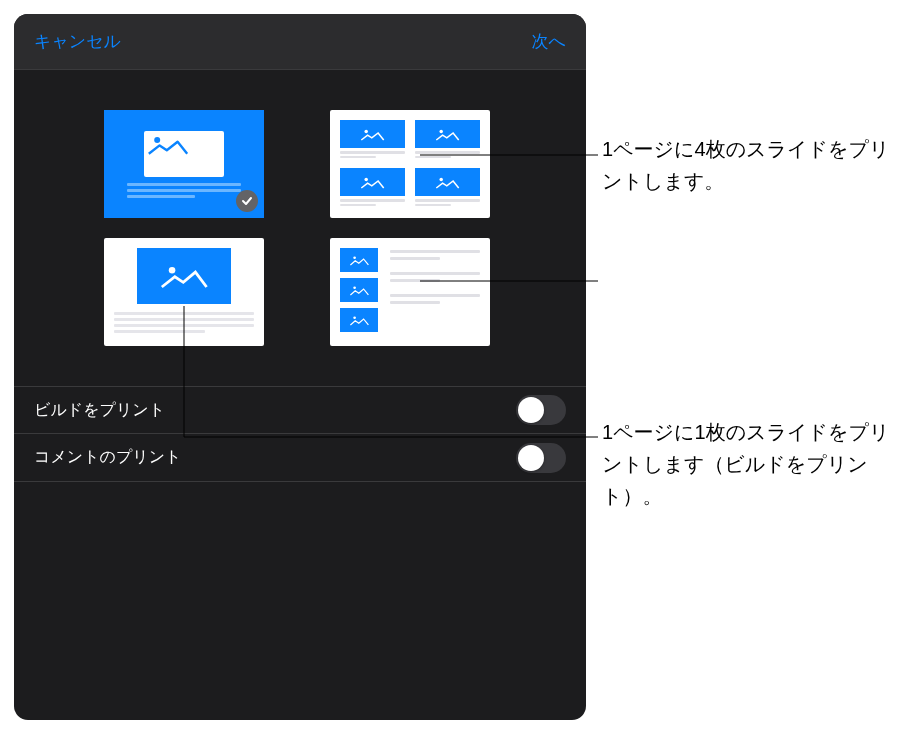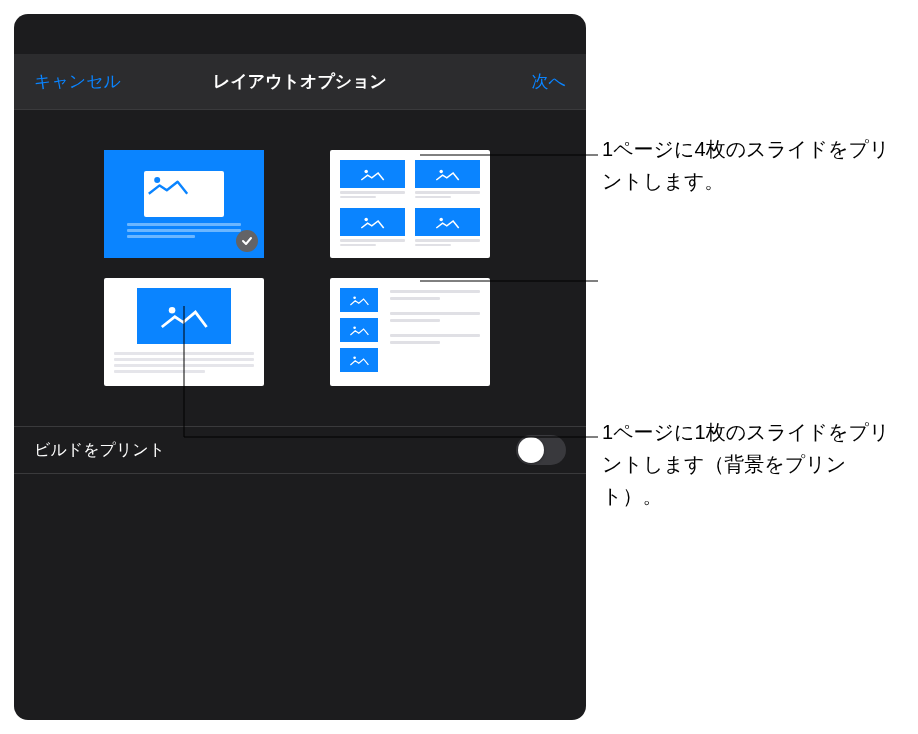--- a/index.html
+++ b/index.html
@@ -22,21 +22,20 @@
     overflow: hidden;
   }
   .header {
     height: 56px;
     background: #2c2c2e;
     display: flex;
     align-items: center;
     justify-content: space-between;
     padding: 0 20px;
     border-bottom: 1px solid #3a3a3c;
-    margin-top: 40px;
   }
   .header .btn {
     color: #0a84ff;
     font-size: 17px;
     cursor: pointer;
   }
   .header .title {
     color: #fff;
     font-size: 17px;
     font-weight: 600;
@@ -171,21 +170,20 @@
     fill:none;
   }
 </style>
 </head>
 <body>
 
 <div class="panel">
 
   <div class="header">
     <span class="btn">キャンセル</span>
-    <span class="title">レイアウトオプション</span>
     <span class="btn">次へ</span>
   </div>
 
   <div class="layouts">
 
     <div class="thumb t1">
       <div class="slidebox">
         <div class="pic">
           <svg viewBox="0 0 80 46">
               <circle cx="22" cy="15" r="5" fill="#0a84ff"></circle>
@@ -304,27 +302,33 @@
 
   </div>
 
   <div class="settings">
     <div class="row">
       <span class="label">ビルドをプリント</span>
       <div class="switch off">
           <div class="knob"></div>
         </div>
     </div>
+    <div class="row">
+      <span class="label">コメントのプリント</span>
+      <div class="switch off">
+          <div class="knob"></div>
+        </div>
+    </div>
   </div>
 
 </div>
 
 <svg class="leader" style="left:0;top:0;width:918px;height:734px;position:absolute;pointer-events:none">
   <line x1="420" y1="155" x2="598" y2="155"></line>
   <line x1="420" y1="281" x2="598" y2="281"></line>
   <line x1="184" y1="306" x2="184" y2="437"></line>
   <line x1="184" y1="437" x2="598" y2="437"></line>
 </svg>
 
 <div class="callouts">
   <div class="callout-text" style="top:133px">1ページに4枚のスライドをプリントします。</div>
-  <div class="callout-text" style="top:416px">1ページに1枚のスライドをプリントします（背景をプリント）。</div>
+  <div class="callout-text" style="top:416px">1ページに1枚のスライドをプリントします（ビルドをプリント）。</div>
 </div>
 
 </body></html>

